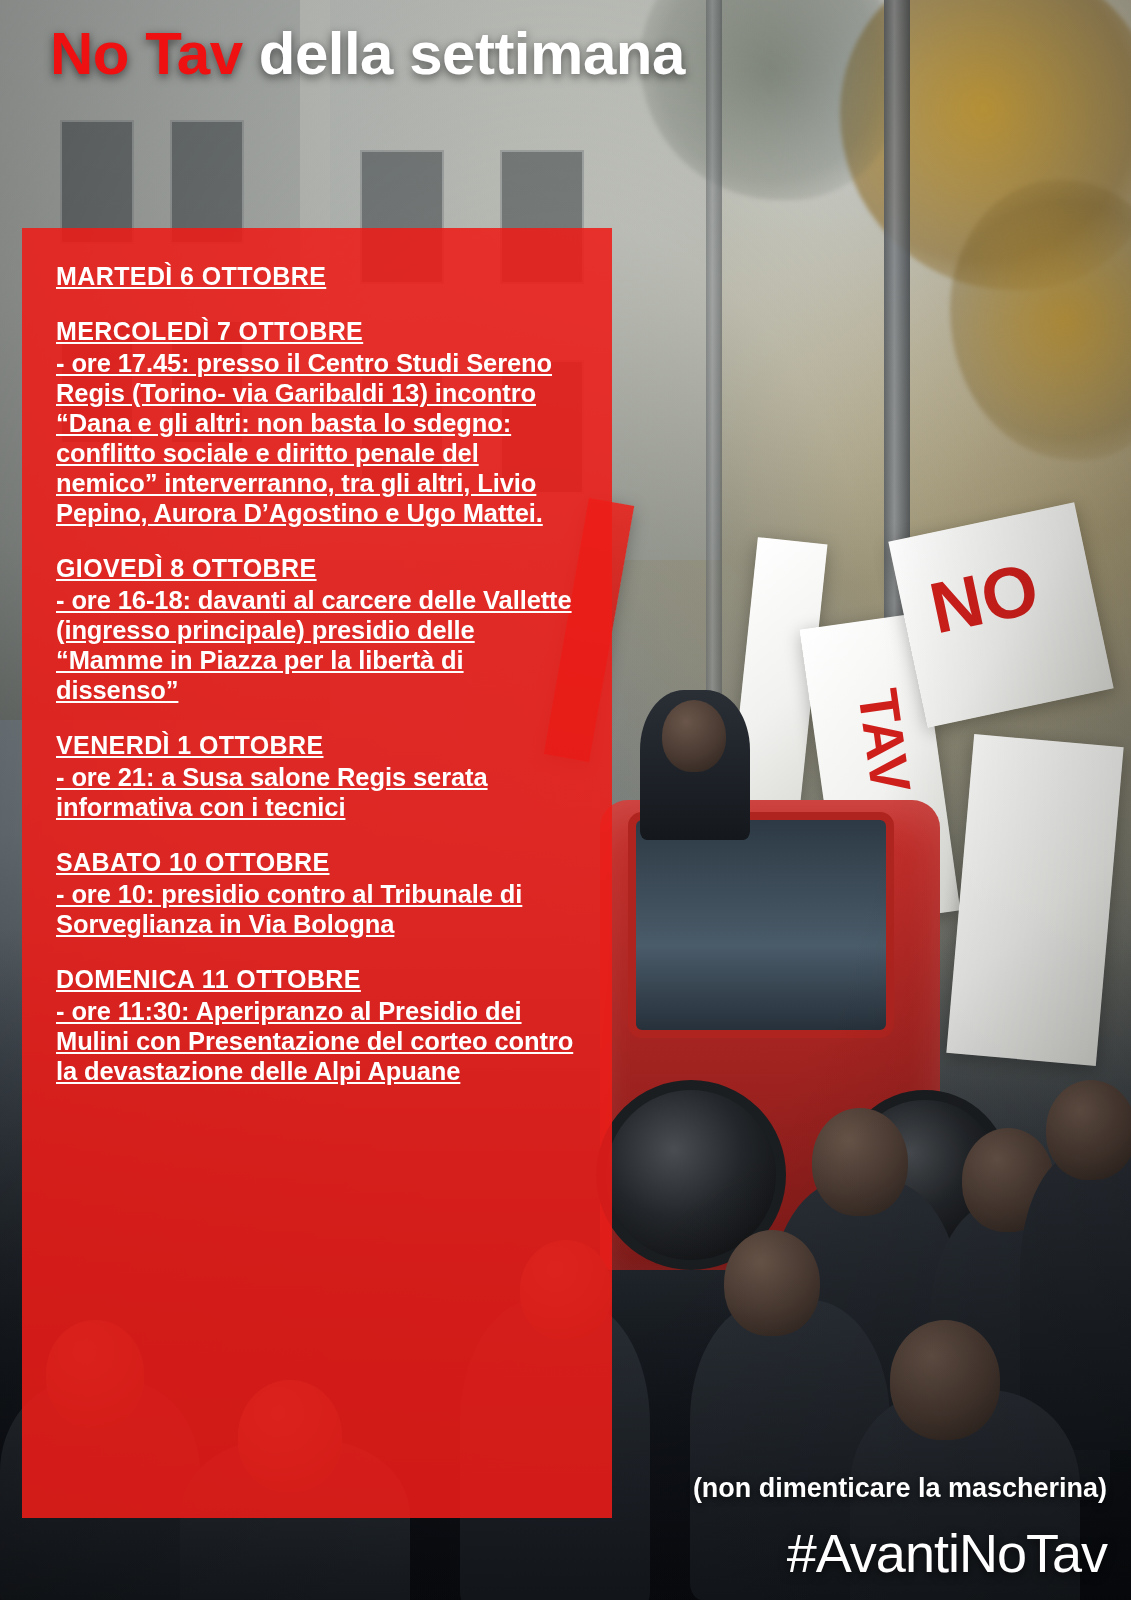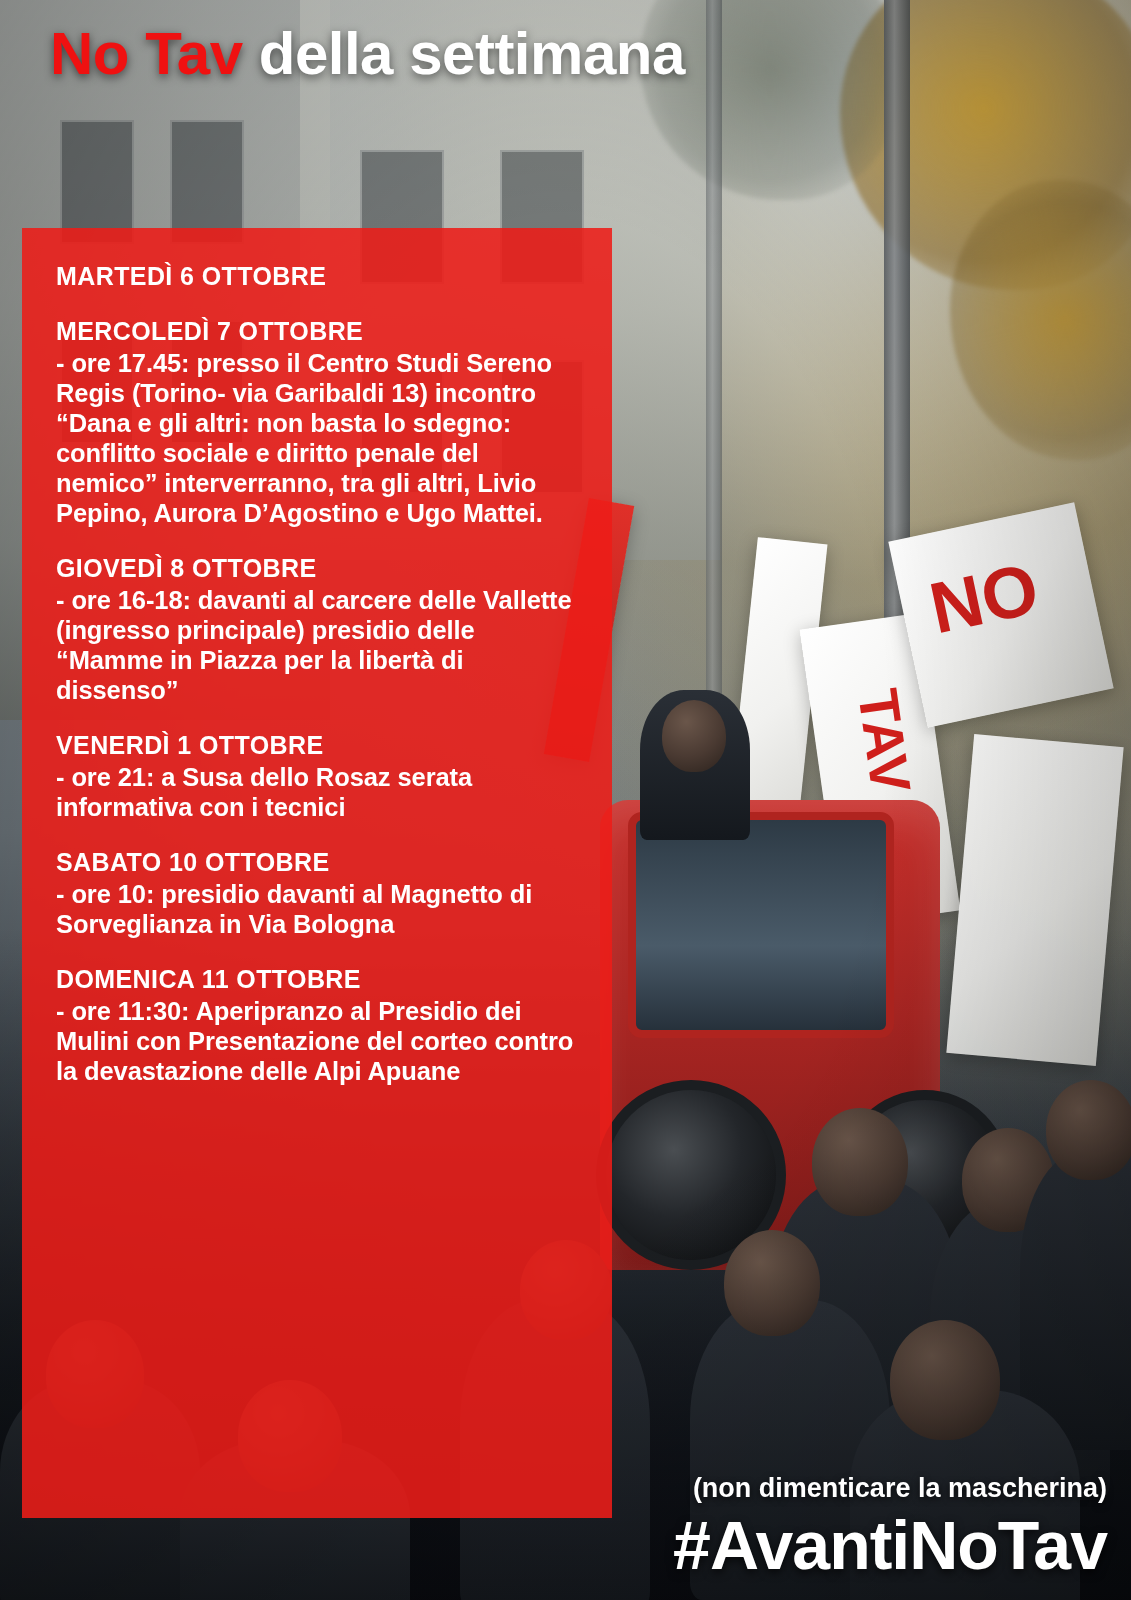--- a/index.html
+++ b/index.html
@@ -132,21 +132,21 @@
     position: absolute;
     left: 22px;
     top: 228px;
     width: 590px;
     height: 1290px;
     background: rgba(237, 28, 24, 0.88);
     padding: 34px 30px 20px 34px;
     box-sizing: border-box;
     color: #ffffff;
   }
-  .event { margin-bottom: 26px; }
+  .event { margin-bottom: 26px; text-decoration: underline; }
   .event:last-child { margin-bottom: 0; }
   .event-day {
     font-size: 25px;
     font-weight: bold;
     letter-spacing: 0.4px;
     line-height: 1.15;
     margin-bottom: 2px;
   }
   .event-text {
     font-size: 25.5px;
@@ -164,22 +164,22 @@
     font-size: 27px;
     font-weight: bold;
     text-shadow: 0 2px 7px rgba(0,0,0,0.75);
     white-space: nowrap;
   }
   .hashtag {
     position: absolute;
     right: 24px;
     bottom: 16px;
     color: #ffffff;
-    font-size: 68px;
-    font-weight: bold;
+    font-size: 54px;
+    font-weight: normal;
     letter-spacing: -1px;
     text-shadow: 0 3px 10px rgba(0,0,0,0.75);
     white-space: nowrap;
   }
 </style>
 </head>
 <body>
 
 <div class="poster">
 
@@ -267,26 +267,26 @@
       <div class="event-text">- ore 17.45: presso il Centro Studi Sereno Regis (Torino- via Garibaldi 13) incontro  “Dana e gli altri: non basta lo sdegno: conflitto sociale e diritto penale del nemico” interverranno, tra gli altri, Livio Pepino, Aurora D’Agostino e Ugo Mattei.</div>
     </div>
 
     <div class="event">
       <div class="event-day">GIOVEDÌ 8 OTTOBRE</div>
       <div class="event-text">- ore 16-18: davanti al carcere delle Vallette (ingresso principale) presidio delle “Mamme in Piazza per la libertà di dissenso”</div>
     </div>
 
     <div class="event">
       <div class="event-day">VENERDÌ 1 OTTOBRE</div>
-      <div class="event-text">- ore 21: a Susa dello Rosaz serata informativa con i tecnici</div>
+      <div class="event-text">- ore 21: a Susa salone Regis serata informativa con i tecnici</div>
     </div>
 
     <div class="event">
       <div class="event-day">SABATO 10 OTTOBRE</div>
-      <div class="event-text">- ore 10: presidio davanti al Magnetto di Sorveglianza in Via Bologna</div>
+      <div class="event-text">- ore 10: presidio contro al Tribunale di Sorveglianza in Via Bologna</div>
     </div>
 
     <div class="event">
       <div class="event-day">DOMENICA 11 OTTOBRE</div>
       <div class="event-text">- ore 11:30: Aperipranzo al Presidio dei Mulini con Presentazione del corteo contro la devastazione delle Alpi Apuane</div>
     </div>
 
   </div>
 
   <div class="mask-note">(non dimenticare la mascherina)</div>

